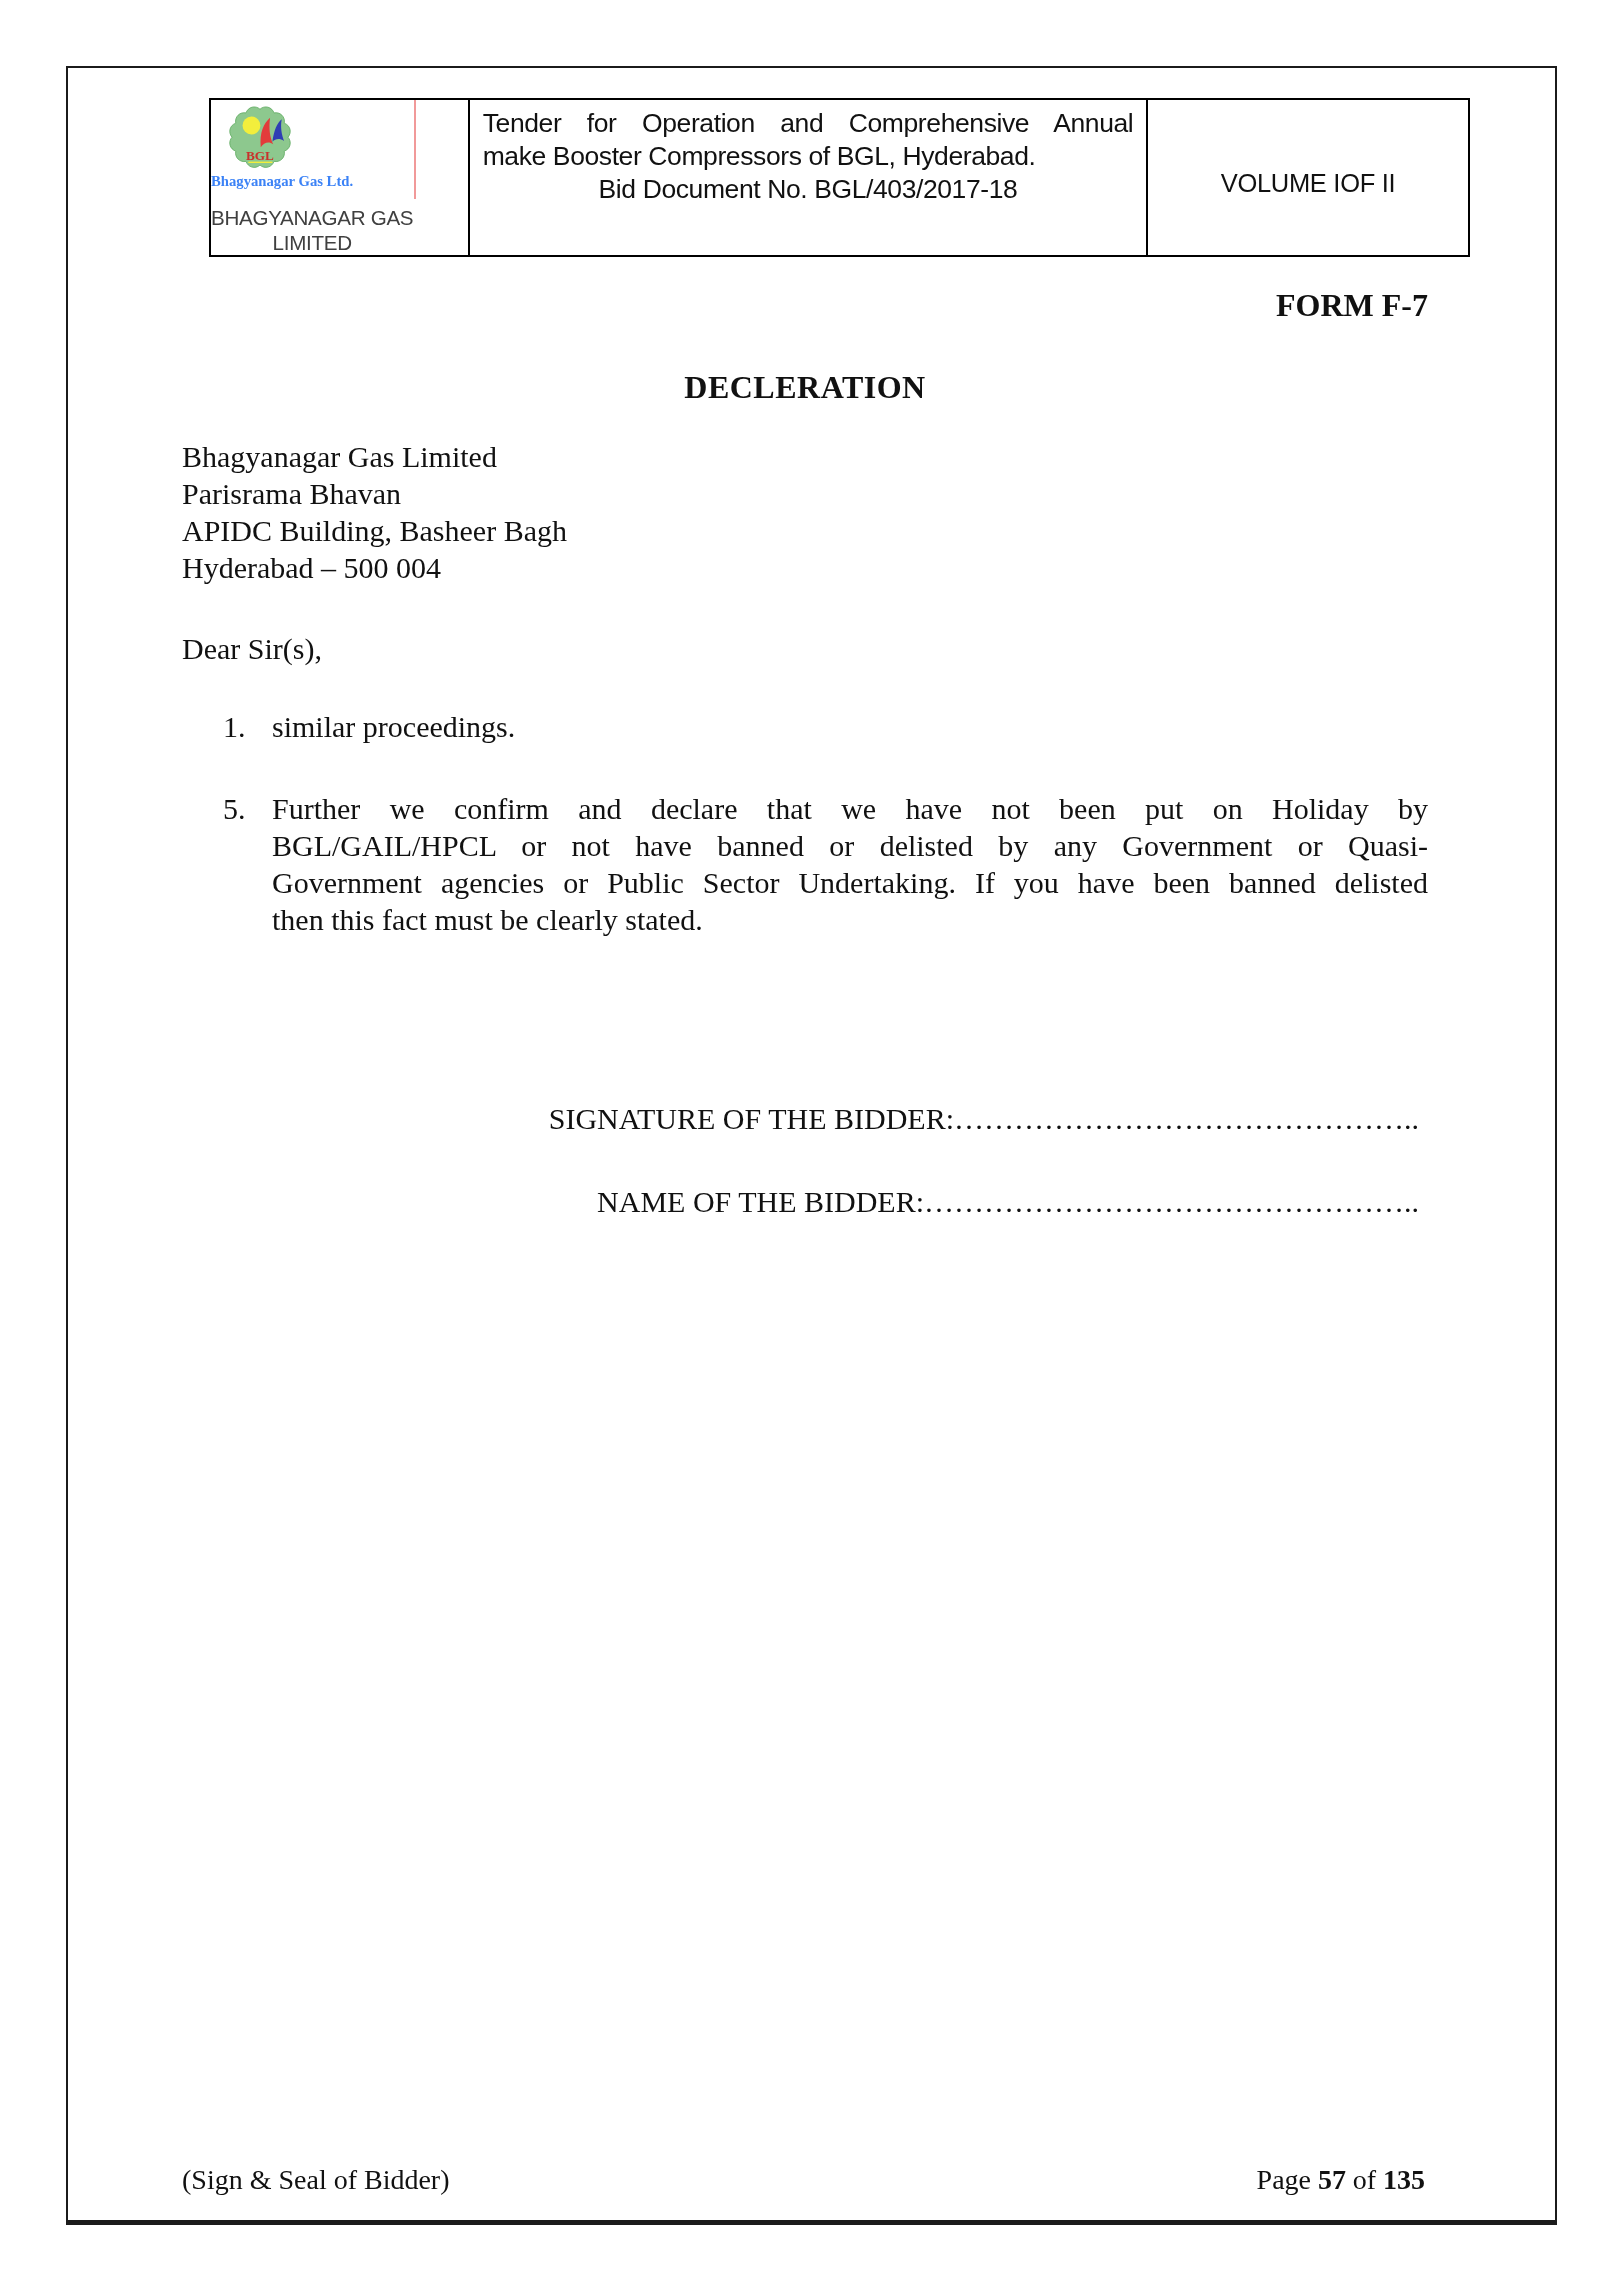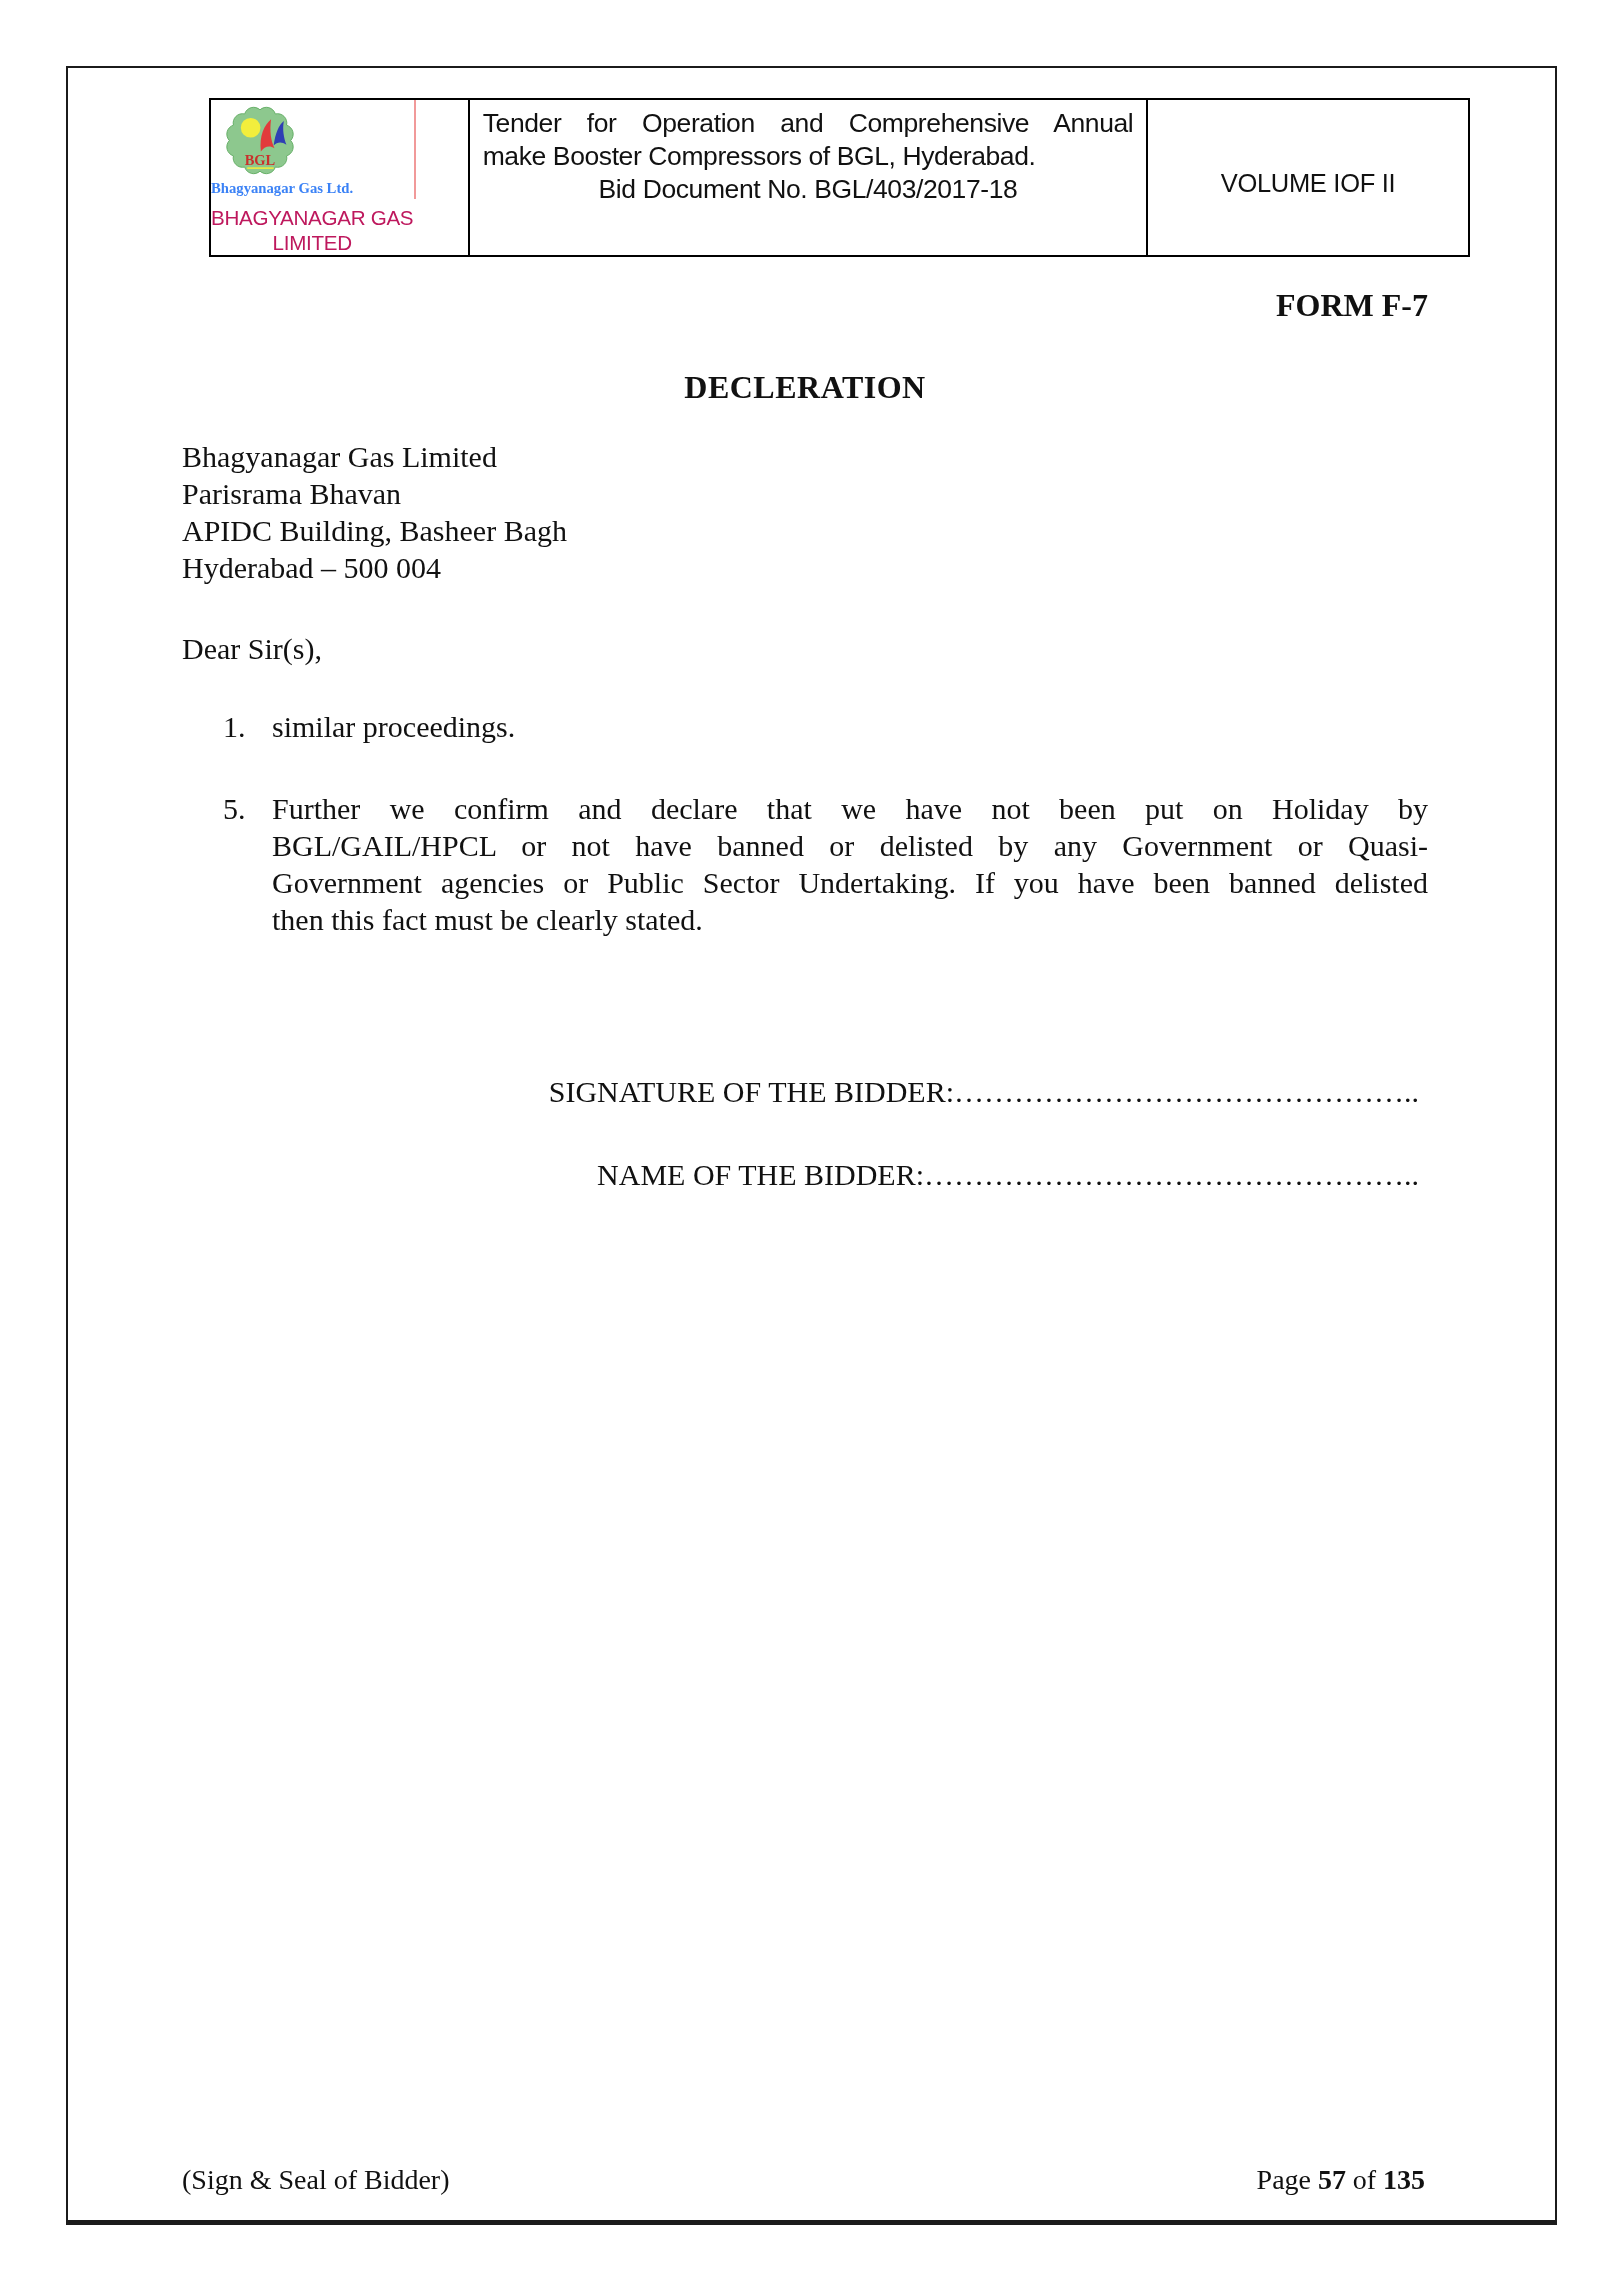--- a/index.html
+++ b/index.html
@@ -15,42 +15,42 @@
   }
   
   .header-table {
     position:absolute; left:209px; top:98px; width:1261px; height:159px;
     border:2px solid #000; display:flex;
     font-family:"Liberation Sans","DejaVu Sans",sans-serif;
   }
   .cell-logo { width:257px; position:relative; display:flex; flex-direction:column; align-items:flex-start; padding-top:2.9px; }
   .red-divider { position:absolute; left:203px; top:0; width:2px; height:99px; }
   .logo-script { font-family:"Liberation Serif","DejaVu Serif",serif; font-weight:bold; font-size:14.7px; line-height:15.7px; }
-  .logo-company { font-size:20.6px; line-height:24.5px; text-align:center; letter-spacing:-0.3px; margin-top:9px; color:#be185d; }
+  .logo-company { font-size:20.6px; line-height:24.5px; text-align:center; letter-spacing:-0.3px; margin-top:16px; color:#404040; }
   .cell-title {
     width:680px; border-left:2px solid #000; border-right:2px solid #000;
     padding:6.9px 12.7px 0 12.7px; font-size:26.5px; line-height:33px; letter-spacing:-0.4px;
   }
   .jline { text-align:justify; text-align-last:justify; }
   .cline { text-align:center; }
   .cell-volume {
     flex:1; display:flex; flex-direction:row; justify-content:center; align-items:center;
     font-size:25.5px; line-height:32px; letter-spacing:-0.3px; padding-bottom:13.7px;margin-top:24px;
   }
   
   .form-label { position:absolute; top:287px; left:182px; width:1246px; text-align:right; font-size:32px; font-weight:bold; }
   .doc-heading { position:absolute; top:369px; left:182px; width:1246px; text-align:center; font-size:32px; font-weight:bold; letter-spacing:0.5px; }
   .address { position:absolute; top:438px; left:182px; font-size:30px; line-height:37px; }
   .salutation { position:absolute; top:632px; left:182px; font-size:30px; }
   .items { position:absolute; top:708px; left:182px; width:1246px; font-size:30px; line-height:37px; }
   .item { display:flex; }
   .item + .item { margin-top:45px; }
   .item-num { width:90px; padding-left:41px; flex:none; }
   .item-body { flex:1; }
-  .sig-block { position:absolute; top:1073px; left:182px; width:1237px; text-align:right; font-size:30px; line-height:37px; }
+  .sig-block { position:absolute; top:1100px; left:182px; width:1237px; text-align:right; font-size:30px; line-height:37px; }
   .sig-line + .sig-line { margin-top:46px; }
   .footer { position:absolute; top:2164px; left:182px; width:1243px; display:flex; justify-content:space-between; font-size:28px;gap:32px; }
   .footer .pg span { margin-left:6.9px; }
   .footer .pg span:first-child { margin-left:0; }
   .bold { font-weight:bold; }
 </style>
 </head>
 <body>
 
 <div class="sheet">

